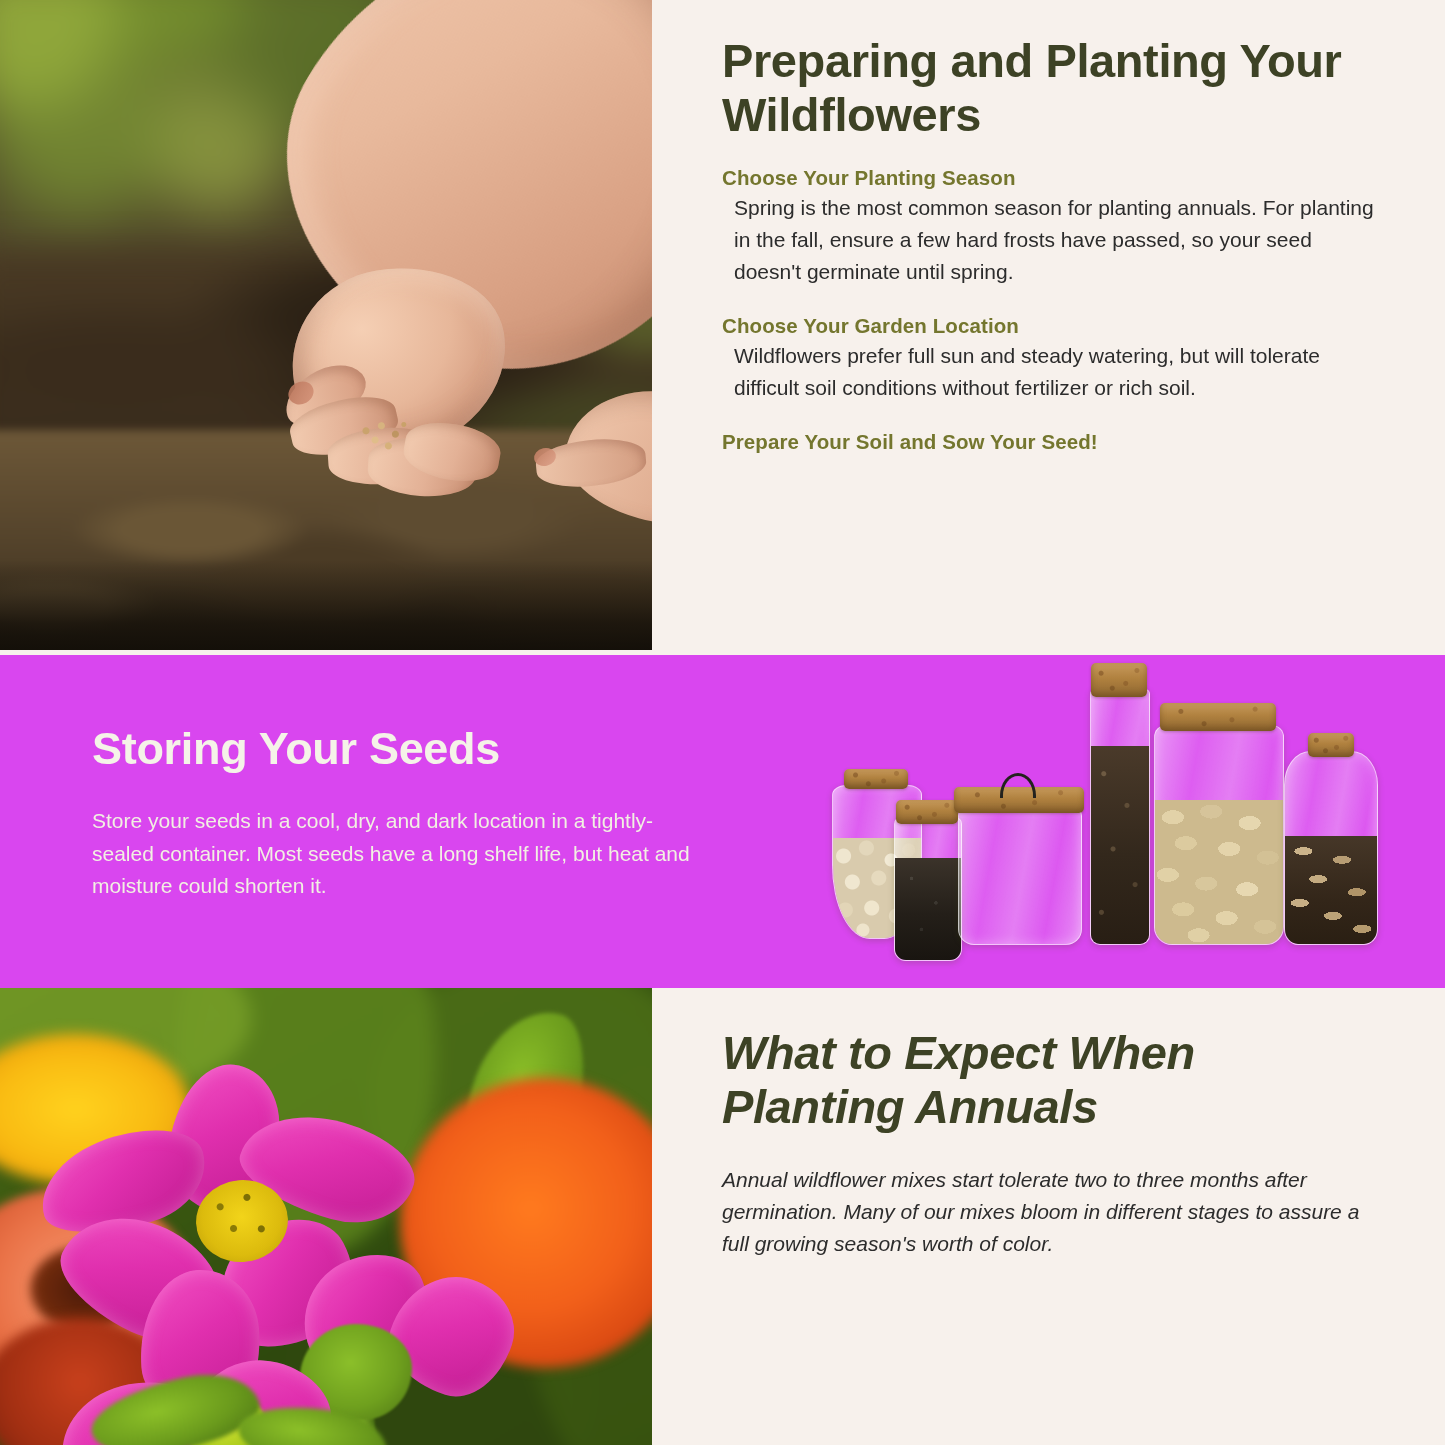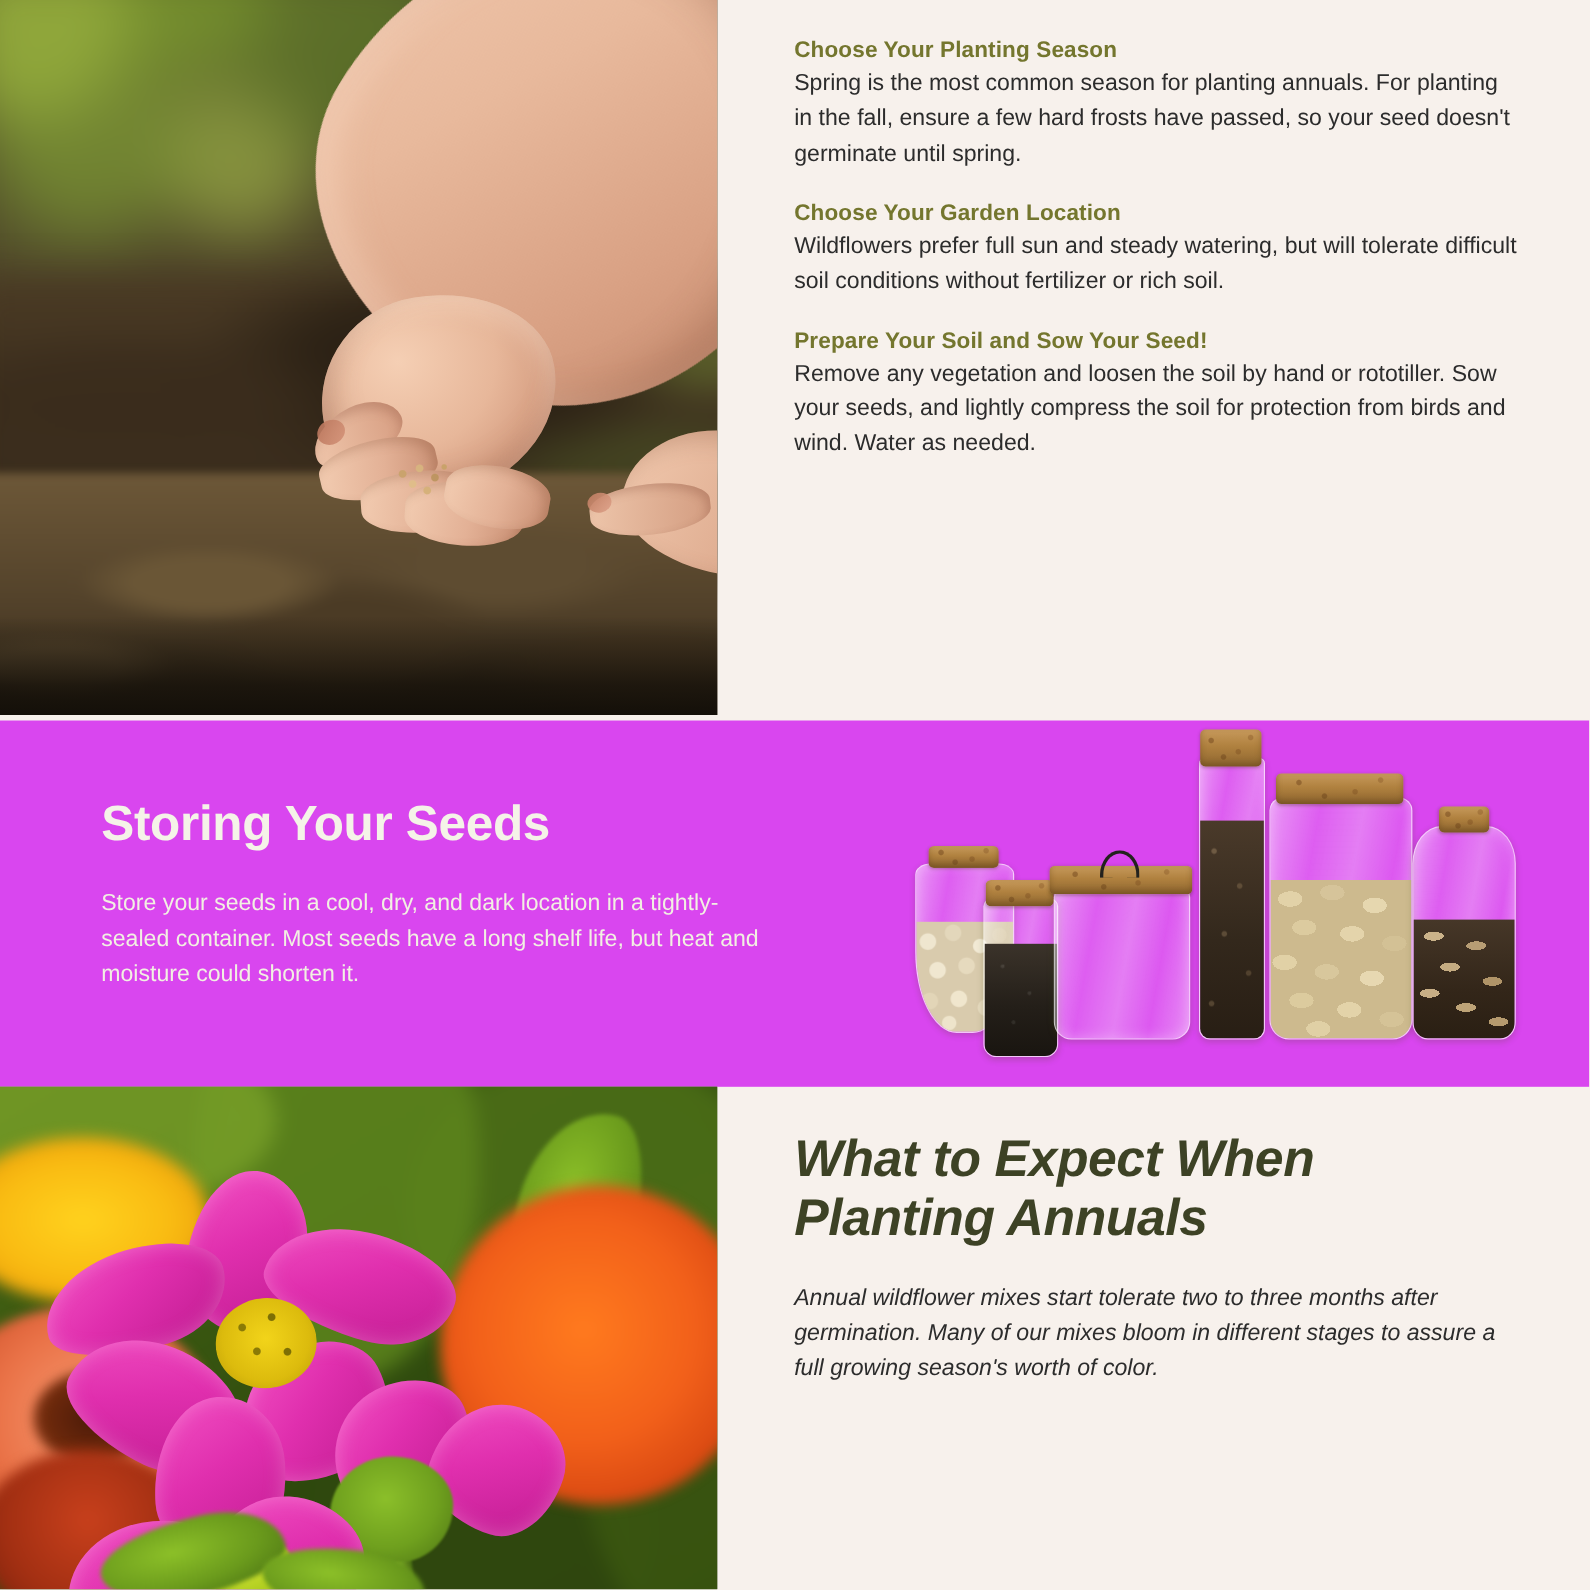--- a/index.html
+++ b/index.html
@@ -128,21 +128,21 @@
   
   .txt1{position:absolute;left:722px;top:34px;width:660px;}
   .h1{
     font-size:47px;line-height:1.15;font-weight:700;color:#3d4225;
     letter-spacing:-.4px;margin:0 0 24px 0;
   }
   .sub{
     font-size:20.5px;font-weight:700;color:#74762e;margin:0 0 2px 0;letter-spacing:.1px;
   }
   .body{
-    font-size:21px;line-height:1.52;color:#2c2c2c;margin:0 0 26px 0;
+    font-size:21px;line-height:1.52;color:#2c2c2c;margin:0 0 26px 12px;
   }
   .body.last{margin-bottom:0;}
 
   
   .band{
     position:absolute;left:0;top:655px;width:1445px;height:333px;background:#d946ef;
   }
   .band-txt{position:absolute;left:92px;top:68px;width:620px;}
   .h2{
     font-size:45px;font-weight:700;color:#f5f3e8;margin:0 0 30px 0;letter-spacing:-.3px;
@@ -374,29 +374,29 @@
       <div class="finger f3"></div>
       <div class="finger f4"></div>
       <div class="seeds-hand"></div>
       <div class="hand2"></div>
       <div class="hand2f"></div>
       <div class="hand2n"></div>
       <div class="soil-dark"></div>
     </div>
 
     <div class="txt1">
+      <h1 class="h1">Preparing and Planting Your Wildflowers</h1>
 
       <p class="sub">Choose Your Planting Season</p>
       <p class="body">Spring is the most common season for planting annuals. For planting in the fall, ensure a few hard frosts have passed, so your seed doesn't germinate until spring.</p>
 
       <p class="sub">Choose Your Garden Location</p>
       <p class="body">Wildflowers prefer full sun and steady watering, but will tolerate difficult soil conditions without fertilizer or rich soil.</p>
 
       <p class="sub">Prepare Your Soil and Sow Your Seed!</p>
-      <p class="body last">Remove any vegetation and loosen the soil by hand or rototiller. Sow your seeds, and lightly compress the soil for protection from birds and wind. Water as needed.</p>
     </div>
   </div>
 
   <div class="band">
     <div class="band-txt">
       <h2 class="h2">Storing Your Seeds</h2>
       <p class="band-body">Store your seeds in a cool, dry, and dark location in a tightly-sealed container. Most seeds have a long shelf life, but heat and moisture could shorten it.</p>
     </div>
 
     <div class="jars">

